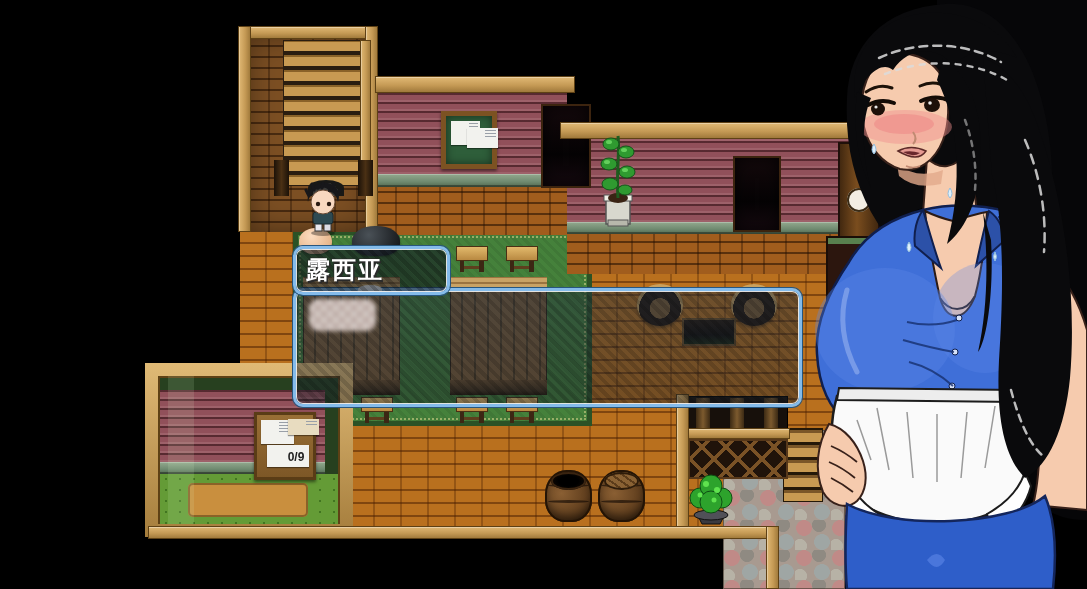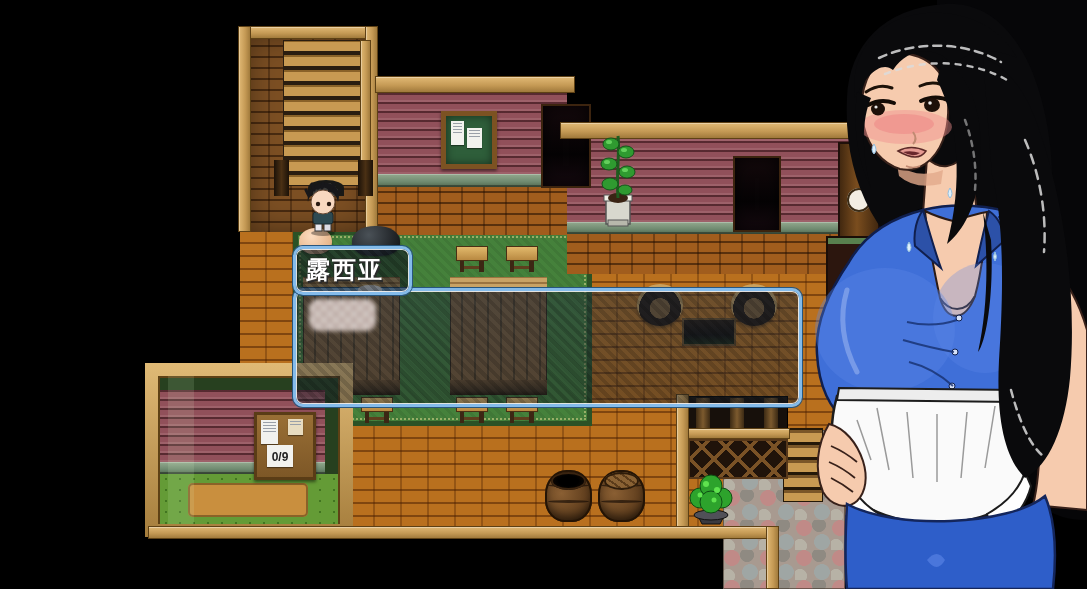--- a/index.html
+++ b/index.html
@@ -95,21 +95,21 @@
     box-shadow:inset 0 0 0 2px #241405, inset 0 -6px 8px rgba(0,0,0,.5);}
   .barrel i{position:absolute;left:3px;right:3px;height:3px;background:rgba(20,10,4,.65);border-radius:50%;}
   .pot-top{width:46px;height:42px;border-radius:50%;
     background:radial-gradient(circle at 50% 58%, #7c5a30 0 30%, #1e1006 31% 62%, #caa05c 63% 78%, #6a4a22 79%);
     box-shadow:0 2px 3px rgba(0,0,0,.4);}
 
   
   svg{display:block;}
 
   
-  .paper{background:#f2f2ee;box-shadow:0 1px 1px rgba(0,0,0,.4);}
+  .paper{background:#f2f2ee;box-shadow:0 1px 1px rgba(0,0,0,.4);padding-left:16px;}
   .paper i{display:block;height:1px;background:#9aa0a8;margin:2px 2px 0 2px;}
 </style>
 </head>
 <body>
 
 <div id="stage">
 
   <div class="abs floor-brick" style="left:240px;top:232px;width:650px;height:296px;z-index:1;"></div>
 
   <div class="abs rug" style="left:293px;top:230px;width:299px;height:196px;z-index:2;"></div>
@@ -296,21 +296,21 @@
       <circle cx="21" cy="20" r="12" fill="#f8d8c0" stroke="#6a4a34" stroke-width="1"></circle>
       <path d="M6,20 C4,6 16,0 22,1 C32,0 40,8 36,20 C34,12 30,9 26,10 C28,6 20,4 16,8 C12,6 8,12 6,20 Z" fill="#17171a"></path>
       <path d="M7,14 L4,8 M12,8 L10,2 M20,6 L21,0 M29,7 L32,2 M35,13 L39,7" stroke="#17171a" stroke-width="3" stroke-linecap="round"></path>
       <circle cx="16" cy="22" r="2.2" fill="#2a1a12"></circle>
       <circle cx="27" cy="22" r="2.2" fill="#2a1a12"></circle>
     </svg>
   </div>
 
   <div class="abs win" style="left:293px;top:246px;width:113px;height:43px;z-index:20;background:
               repeating-linear-gradient(45deg, rgba(0,0,0,.2) 0 4px, rgba(0,0,0,0) 4px 8px),
-              linear-gradient(180deg, rgba(20,28,36,.62), rgba(14,20,28,.55));">
+              linear-gradient(180deg, rgba(20,28,36,.62), rgba(14,20,28,.55)); padding-left: 38px;">
     <span class="dlg-text" style="position:absolute;left:10px;top:5px;font-size:24px;letter-spacing:2px;">露西亚</span>
   </div>
 
   <div class="abs win" style="left:293px;top:288px;width:503px;height:113px;z-index:19;">
     <div class="abs mosaic" style="left:13px;top:8px;width:67px;height:32px;"></div>
     <div style="position:absolute;left:62px;top:-6px;width:24px;height:9px;border-radius:50% 50% 30% 30%;
                 background:linear-gradient(180deg,#ffffff,#cfe2f2);box-shadow:0 1px 1px rgba(0,0,0,.3);"></div>
   </div>
 
   <div class="abs" style="left:787px;top:0;width:300px;height:589px;z-index:30;">

